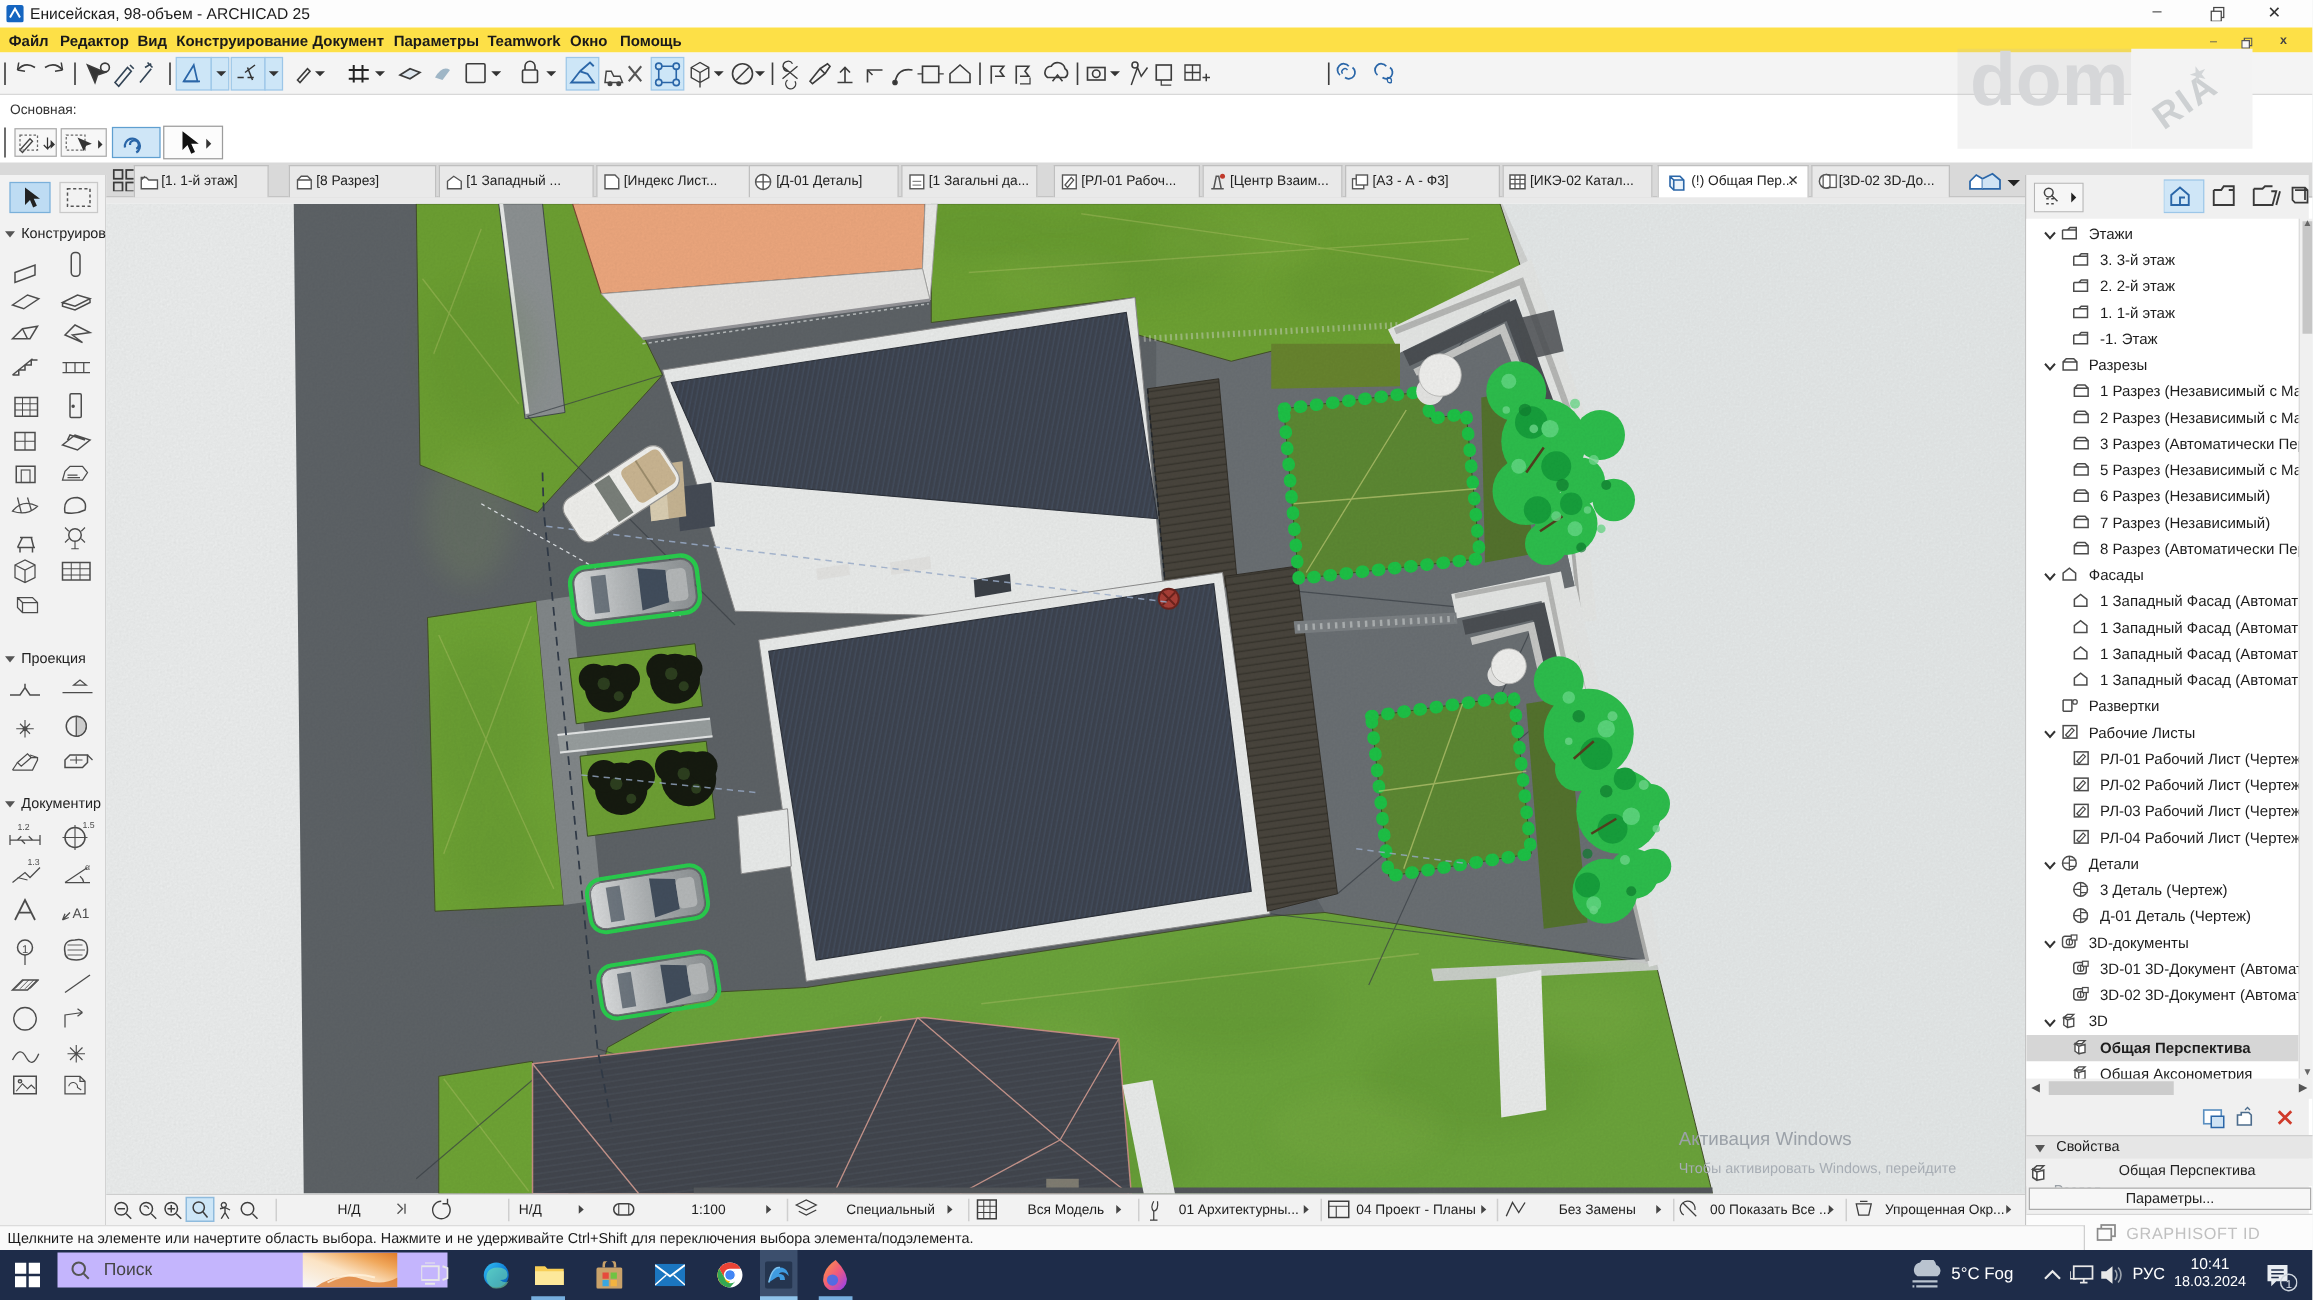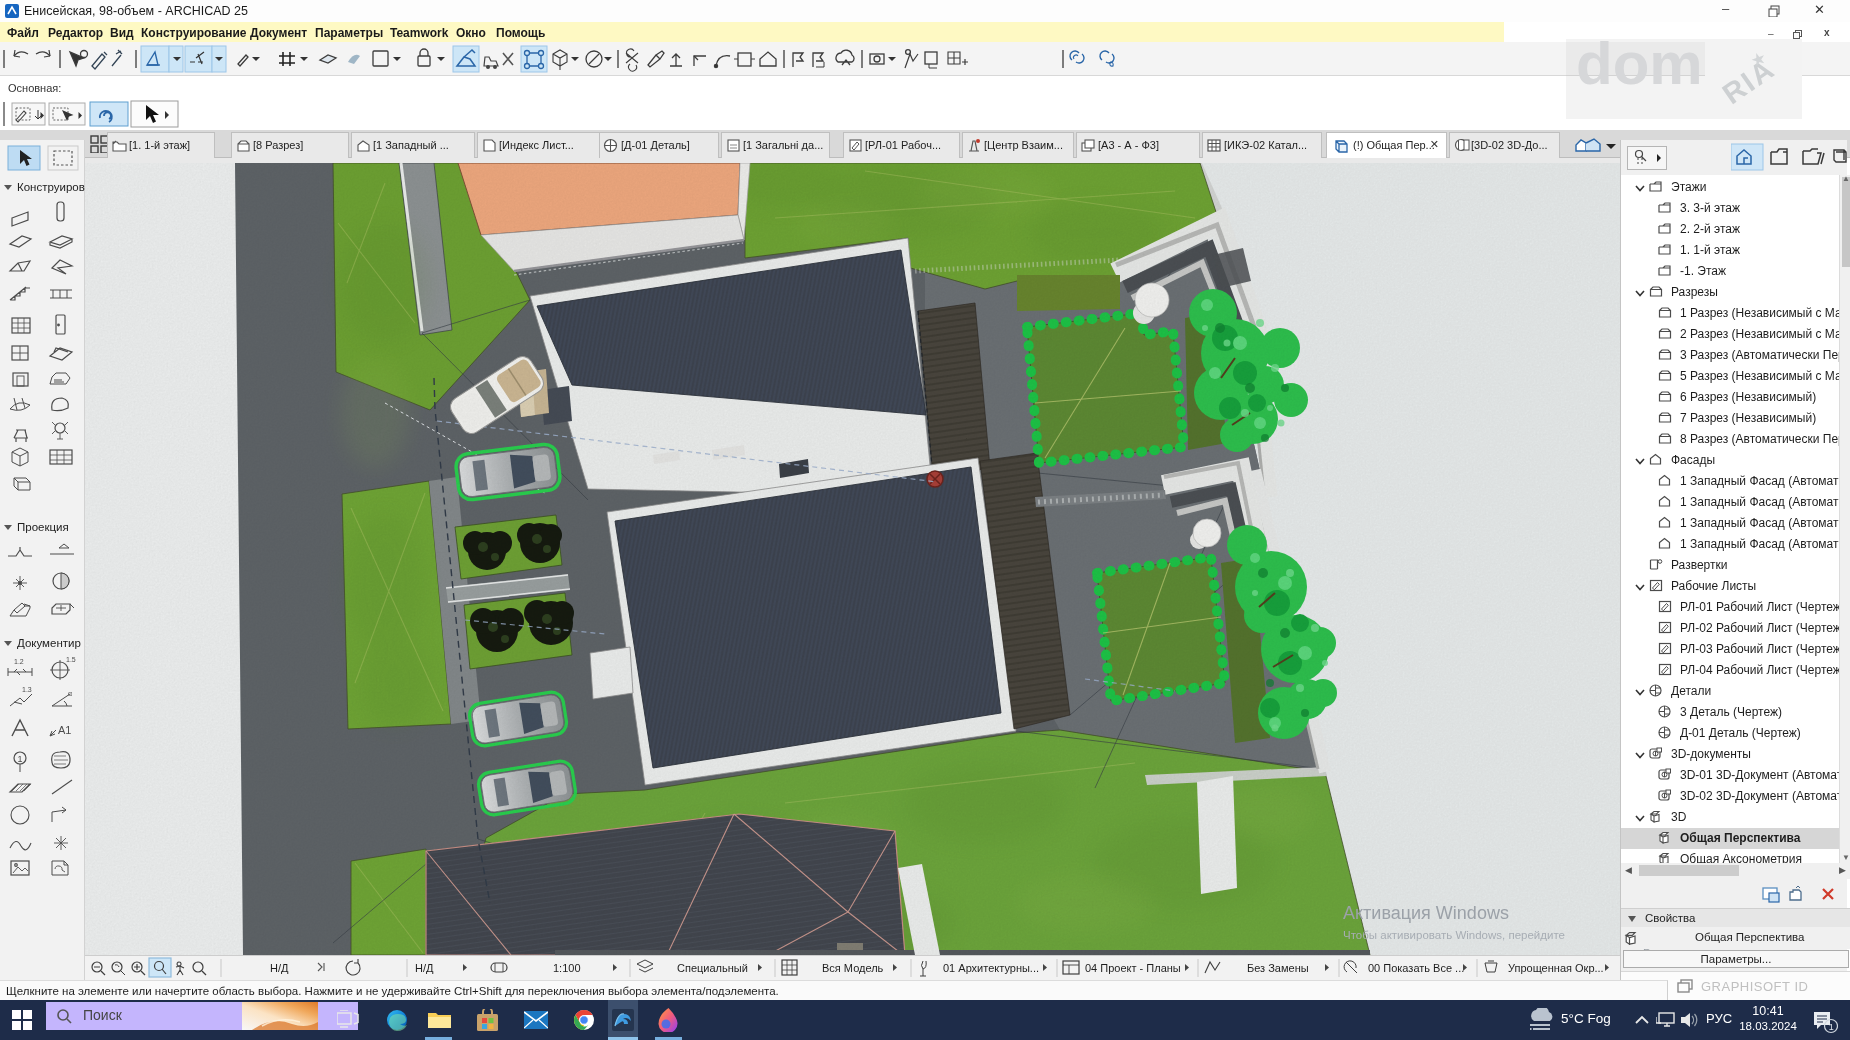--- a/index.html
+++ b/index.html
@@ -1,20 +1,20 @@
 <!DOCTYPE html>
 <html><head><meta charset="utf-8">
 <style>
 *{margin:0;padding:0;box-sizing:border-box}
 html,body{width:1850px;height:1040px;overflow:hidden}
 body{font-family:"Liberation Sans",sans-serif;position:relative;background:#fff}
 .abs{position:absolute}
 #titlebar{left:0;top:0;width:1850px;height:22px;background:#fdfdfd}
 #title-txt{left:24px;top:4px;font-size:12.5px;color:#1b1b1b}
-#menubar{left:0;top:22px;width:1504px;height:20px;background:#fef9c3}
+#menubar{left:0;top:22px;width:1850px;height:20px;background:#fde047}
 .mi{position:absolute;top:4px;font-size:12px;font-weight:700;color:#1a1a1a}
 #toolbar1{left:0;top:42px;width:1850px;height:34px;background:#f4f4f4;border-bottom:1px solid #d8d8d8}
 #osn{left:8px;top:82px;font-size:11px;color:#333}
 #tabbar{left:0;top:130px;width:1850px;height:28px;background:#d9d9d9;border-bottom:1px solid #bdbdbd}
 .tab{position:absolute;top:2px;height:26px;background:#e9e9e9;border:1px solid #bfbfbf;border-bottom:none;font-size:11px;color:#222;white-space:nowrap;overflow:hidden;padding:6px 3px 0 21px}
 .tab.active{background:#fff;z-index:2}
 #toolbox{left:0;top:140px;width:85px;height:840px;background:#f2f2f2;border-right:1px solid #d2d2d2}
 .sechdr{position:absolute;left:0;width:84px;font-size:11.5px;color:#222;padding-left:17px}
 #viewport{left:85px;top:163px;width:1535px;height:792px;background:#e8ecec}
 #navigator{left:1620px;top:140px;width:227px;height:860px;background:#f0f0f0;border-left:1px solid #c4c4c4}
@@ -607,21 +607,21 @@
 </g>
 <g transform="translate(442,625) rotate(-9) scale(0.93)">
 <rect x="-51" y="-23" width="102" height="46" rx="13" fill="none" stroke="#2ad04f" stroke-width="3.5"></rect>
 <rect x="-48" y="-20" width="96" height="40" rx="10" fill="url(#carSilver)" stroke="#6d7173" stroke-width="0.8"></rect>
 <polygon points="4,-17 26,-13 26,13 4,17" fill="#434f5e"></polygon>
 <rect x="26" y="-13" width="16" height="26" rx="4" fill="#b7babb"></rect>
 <polygon points="-34,-15 -22,-15 -22,15 -34,15" fill="#49545f" opacity="0.7"></polygon>
 </g>
 <rect width="1535" height="792" filter="url(#noise)" opacity="0.08"></rect>
 </svg>
-<div class="abs" style="left:1258px;top:740px;font-size:18px;color:#9ba1a8">Активация Windows</div>
+<div class="abs" style="left:1258px;top:740px;font-size:15px;color:#9ba1a8">Активация Windows</div>
 <div class="abs" style="left:1258px;top:766px;font-size:11.5px;color:#a7adb4">Чтобы активировать Windows, перейдите</div>
 </div>
 <svg width="0" height="0" style="position:absolute">
     <defs>
 <g id="i-fold">
         <path d="M1 4 h4 l2 -2 h5 v2 h-9 M1 4 v7 h11 v-7 h-2" fill="#fff" stroke="#4c4c4c" stroke-width="1.2"></path>
       </g>
 <g id="i-box">
         <path d="M1.5 4.5 h11 v6.5 h-11 z M1.5 4.5 l2.5 -2.5 h6 l2.5 2.5" fill="#fff" stroke="#4c4c4c" stroke-width="1.2"></path>
       </g>

